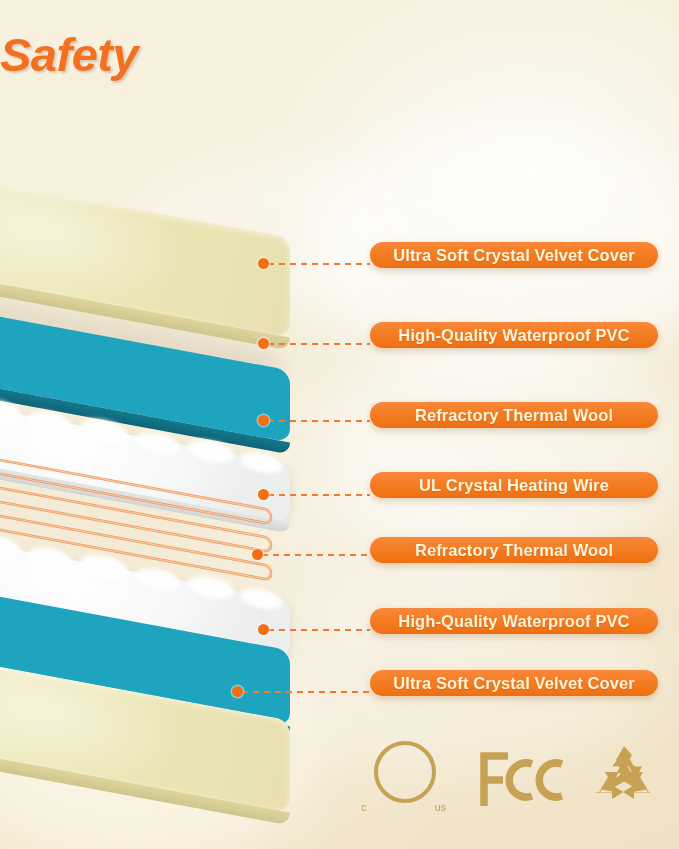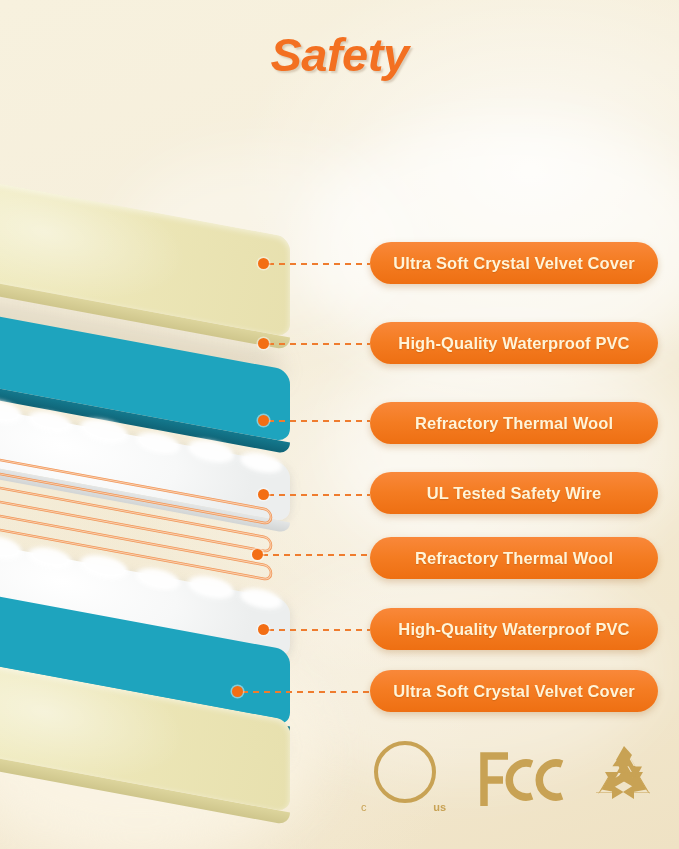--- a/index.html
+++ b/index.html
@@ -32,21 +32,21 @@
   .tex-c { left: 260px; top: 560px; width: 400px; height: 220px; background: rgba(255,255,255,0.30); }
   .tex-d { left: -40px; top: 640px; width: 360px; height: 220px; background: rgba(252,246,232,0.70); }
   .tex-e { left: 120px; top: 150px; width: 300px; height: 180px; background: rgba(255,255,255,0.33); }
 
   
   .title {
     position: absolute;
     left: 0;
     top: 30px;
     width: 679px;
-    text-align: center;
+    text-align: left;
     z-index: 40;
   }
   .title-line {
     display: block;
     color: #F37021;
     font-weight: bold;
     font-style: italic;
     letter-spacing: -0.5px;
     text-shadow: 2px 2px 2px rgba(150,120,90,0.30);
     line-height: 1.08;
@@ -147,21 +147,21 @@
     background: #F36E14;
     z-index: 31;
     box-shadow: 0 0 0 1.5px rgba(255,255,255,0.45);
   }
 
   
   .pill {
     position: absolute;
     left: 370px;
     width: 288px;
-    height: 42px;
+    height: 26px;
     border-radius: 21px;
     background: linear-gradient(180deg, #F9883A 0%, #F47C22 48%, #EE6F12 100%);
     box-shadow: 0 3px 7px rgba(180,120,60,0.33);
     display: flex;
     align-items: center;
     justify-content: center;
     z-index: 35;
   }
   .pill span {
     color: #FFF4D8;
@@ -208,21 +208,20 @@
     position: absolute;
     left: 1px; bottom: 4px;
     color: #C8A254;
     font-size: 11px;
   }
   .met-us {
     position: absolute;
     right: 10px; bottom: 4px;
     color: #C8A254;
     font-size: 11px;
-    font-weight: bold;
   }
   .fcc-wrap { width: 92px; height: 64px; }
   .rec-wrap { width: 72px; height: 72px; }
 </style>
 </head>
 <body>
 
 <div id="page">
 
   <div class="tex tex-a"></div>
@@ -322,21 +321,21 @@
   <div class="pill" style="top:242px;">
     <span>Ultra Soft Crystal Velvet Cover</span>
   </div>
   <div class="pill" style="top:322px;">
     <span>High-Quality Waterproof PVC</span>
   </div>
   <div class="pill" style="top:402px;">
     <span>Refractory Thermal Wool</span>
   </div>
   <div class="pill" style="top:472px;">
-    <span>UL Tested Safety Wire</span>
+    <span>UL Crystal Heating Wire</span>
   </div>
   <div class="pill" style="top:537px;">
     <span>Refractory Thermal Wool</span>
   </div>
   <div class="pill" style="top:608px;">
     <span>High-Quality Waterproof PVC</span>
   </div>
   <div class="pill" style="top:670px;">
     <span>Ultra Soft Crystal Velvet Cover</span>
   </div>

